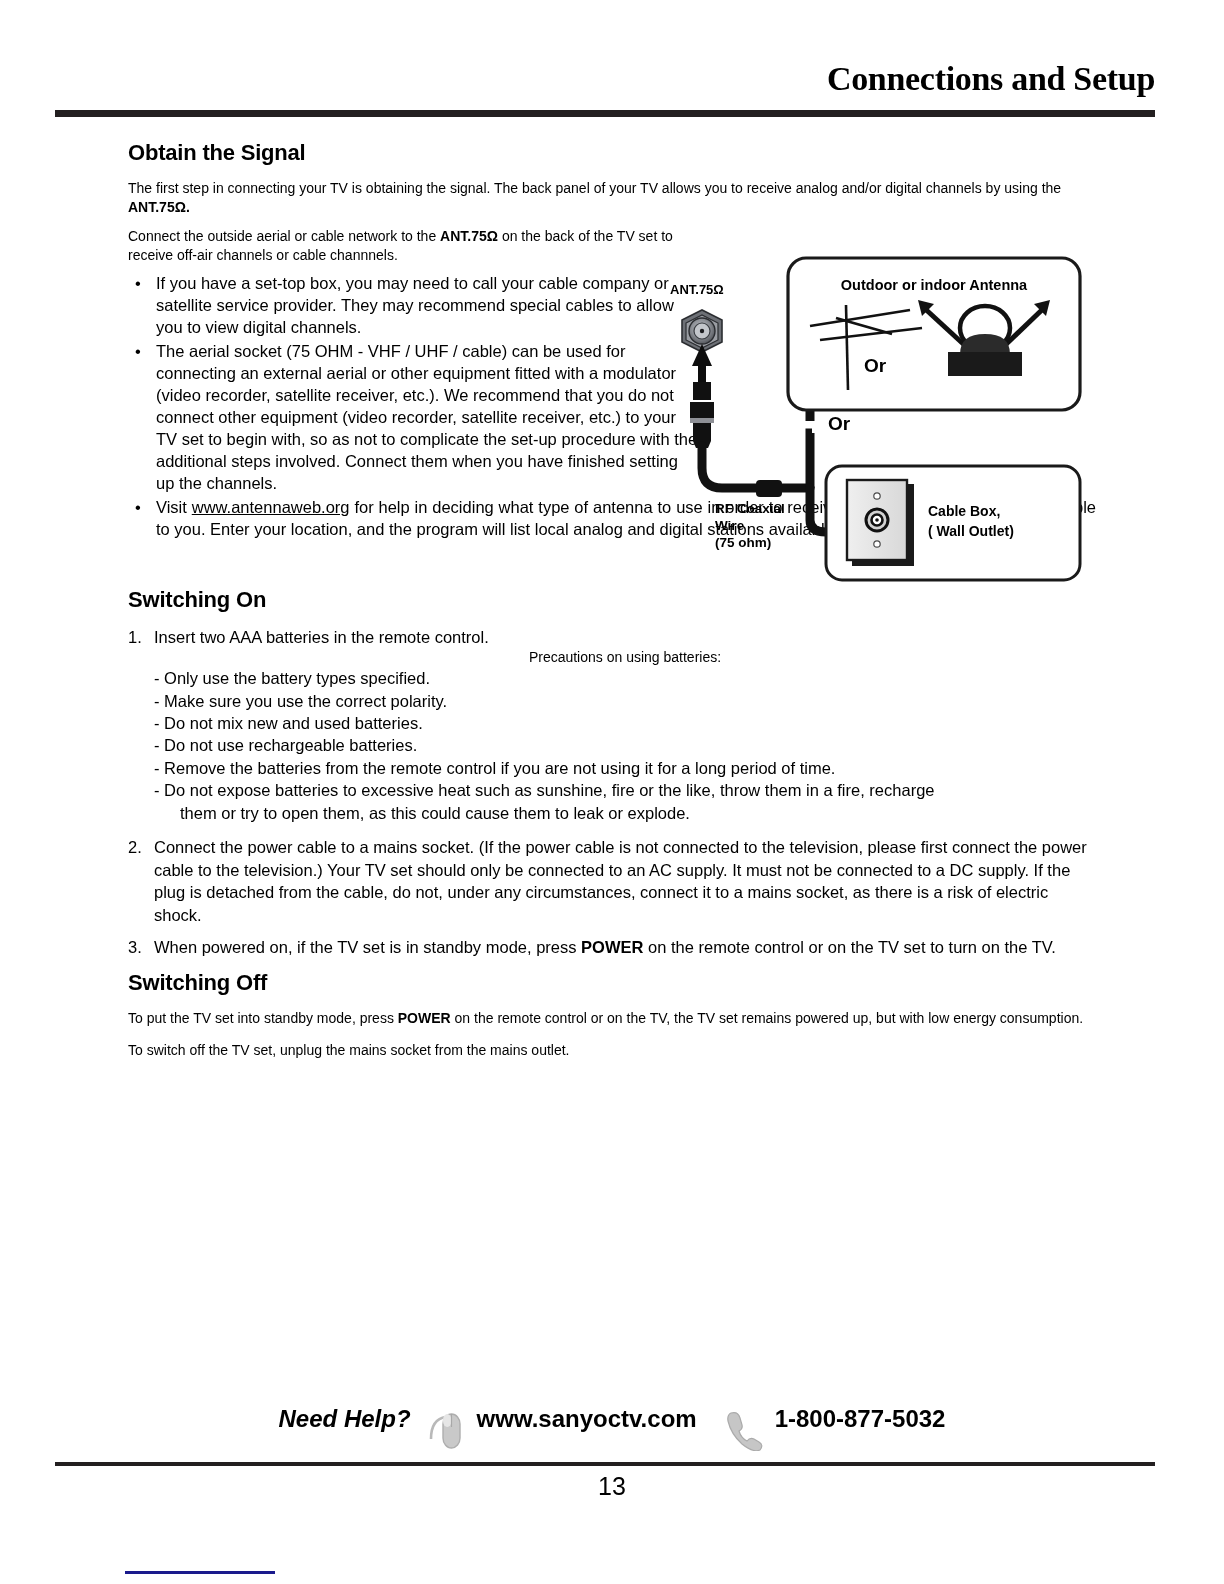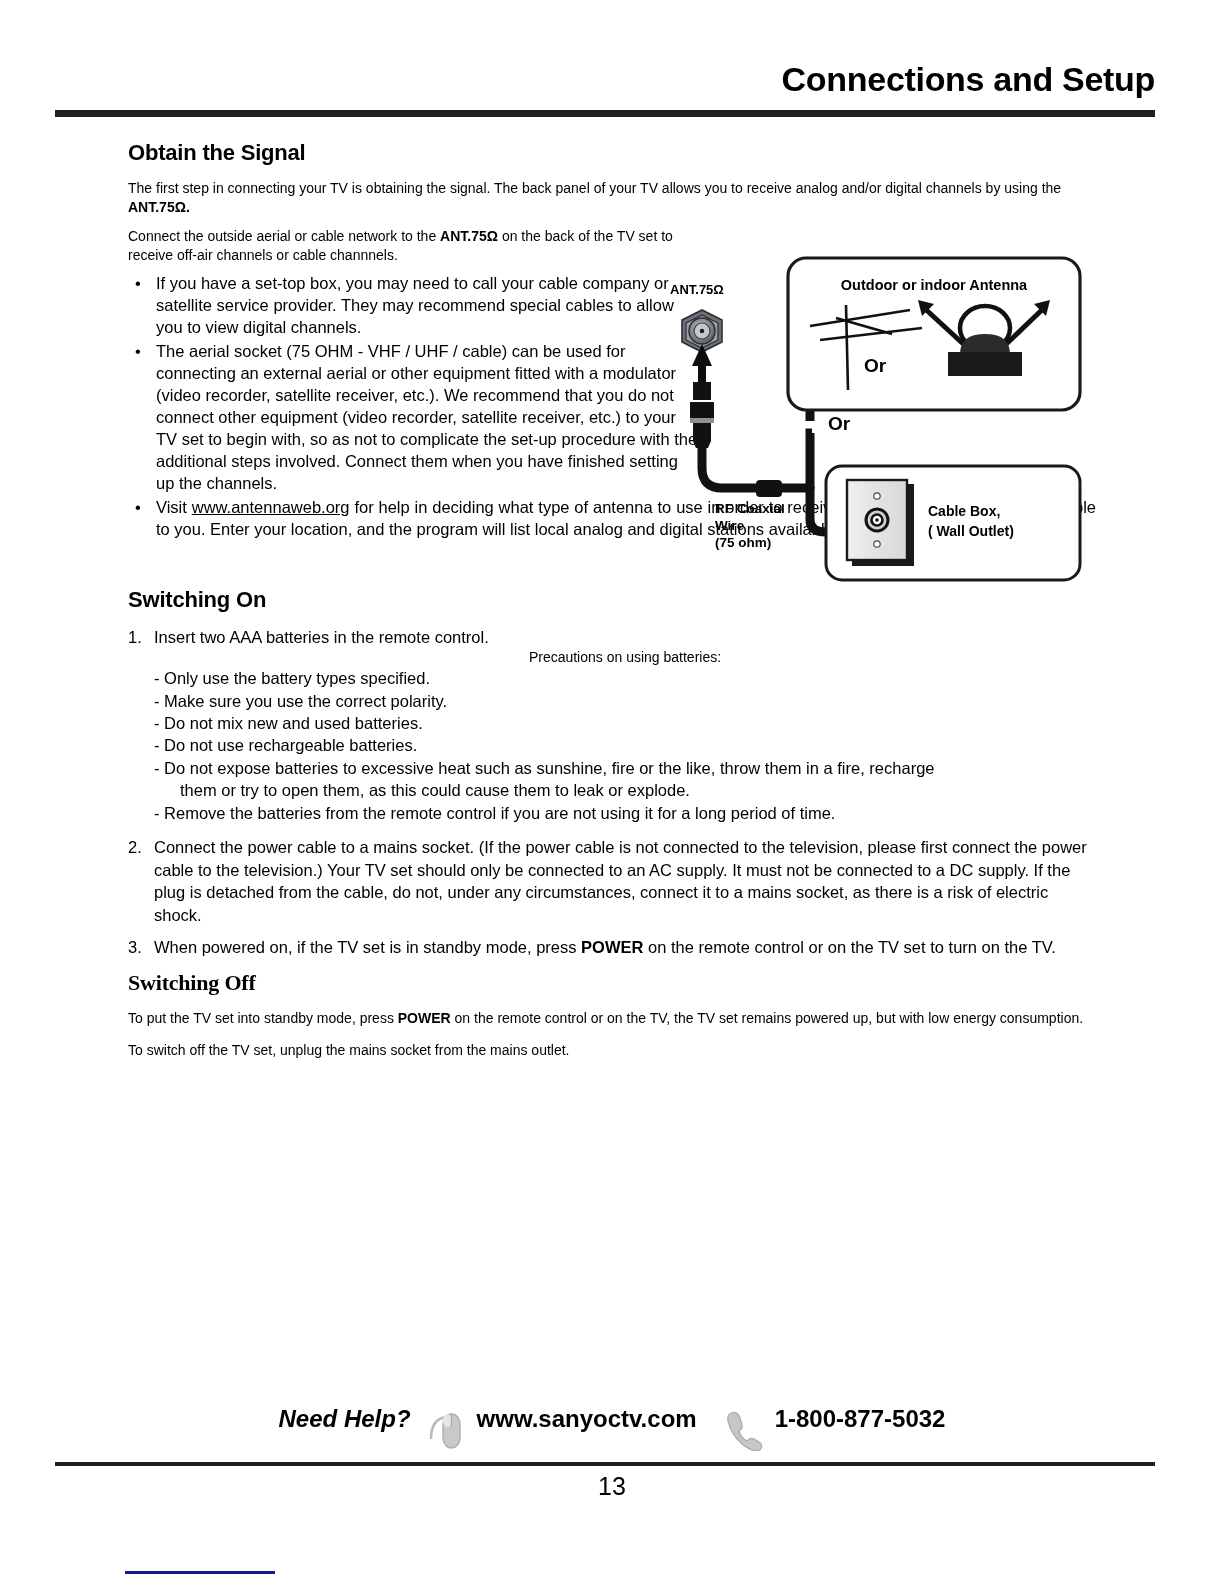--- a/index.html
+++ b/index.html
@@ -25,20 +25,21 @@
   .header-title {
     position: absolute;
     left: 55px;
     top: 62px;
     width: 1100px;
     text-align: right;
     font-size: 34px;
     font-weight: bold;
     letter-spacing: -0.3px;
     line-height: 1;
+    font-family: Liberation Serif, serif;
   }
   .header-rule {
     position: absolute;
     left: 55px;
     top: 110px;
     width: 1100px;
     height: 7px;
     background: #231f20;
   }
 
@@ -234,35 +235,35 @@
     <ol class="steps">
       <li>
         <span class="num">1.</span>
         <span>Insert two AAA batteries in the remote control.</span>
         <span class="sub-lines">
           <span class="sub">Precautions on using batteries:</span>
           <span class="dash">- Only use the battery types specified.</span>
           <span class="dash">- Make sure you use the correct polarity.</span>
           <span class="dash">- Do not mix new and used batteries.</span>
           <span class="dash">- Do not use rechargeable batteries.</span>
+          <span class="dash">- Remove the batteries from the remote control if you are not using it for a long period of time.</span>
           <span class="dash"><span>- Do not expose batteries to excessive heat such as sunshine, fire or the like, throw them in a fire, recharge</span><span class="cont">them or try to open them, as this could cause them to leak or explode.</span></span>
-          <span class="dash">- Remove the batteries from the remote control if you are not using it for a long period of time.</span>
         </span>
       </li>
       <li style="margin-top:12px;">
         <span class="num">2.</span>
         <span>Connect the power cable to a mains socket. (If the power cable is not connected to the television, please first connect the power cable to the television.) Your TV set should only be connected to an AC supply. It must not be connected to a DC supply. If the plug is detached from the cable, do not, under any circumstances, connect it to a mains socket, as there is a risk of electric shock.</span>
       </li>
       <li>
         <span class="num">3.</span>
         <span>When powered on, if the TV set is in standby mode, press </span><span class="nb">POWER</span><span> on the remote control or on the TV set to turn on the TV.</span>
       </li>
     </ol>
 
-    <h2 class="section" style="margin-top:12px;font-family:Liberation Serif, serif;">Switching Off</h2>
+    <h2 class="section" style="margin-top:12px;">Switching Off</h2>
     <p class="body"><span>To put the TV set into standby mode, press </span><span class="nb">POWER</span><span> on the remote control or on the TV, the TV set remains powered up, but with low energy consumption.</span></p>
     <p class="body" style="margin-top:13px;">To switch off the TV set, unplug the mains socket from the mains outlet.</p>
 
   </div>
 
   <div class="diagram">
     <svg width="430" height="340" viewBox="0 0 430 340" xmlns="http://www.w3.org/2000/svg">
       <defs>
         <radialGradient id="connGrad" cx="45%" cy="40%" r="62%">
           <stop offset="0%" stop-color="#b9bcc2"></stop>

